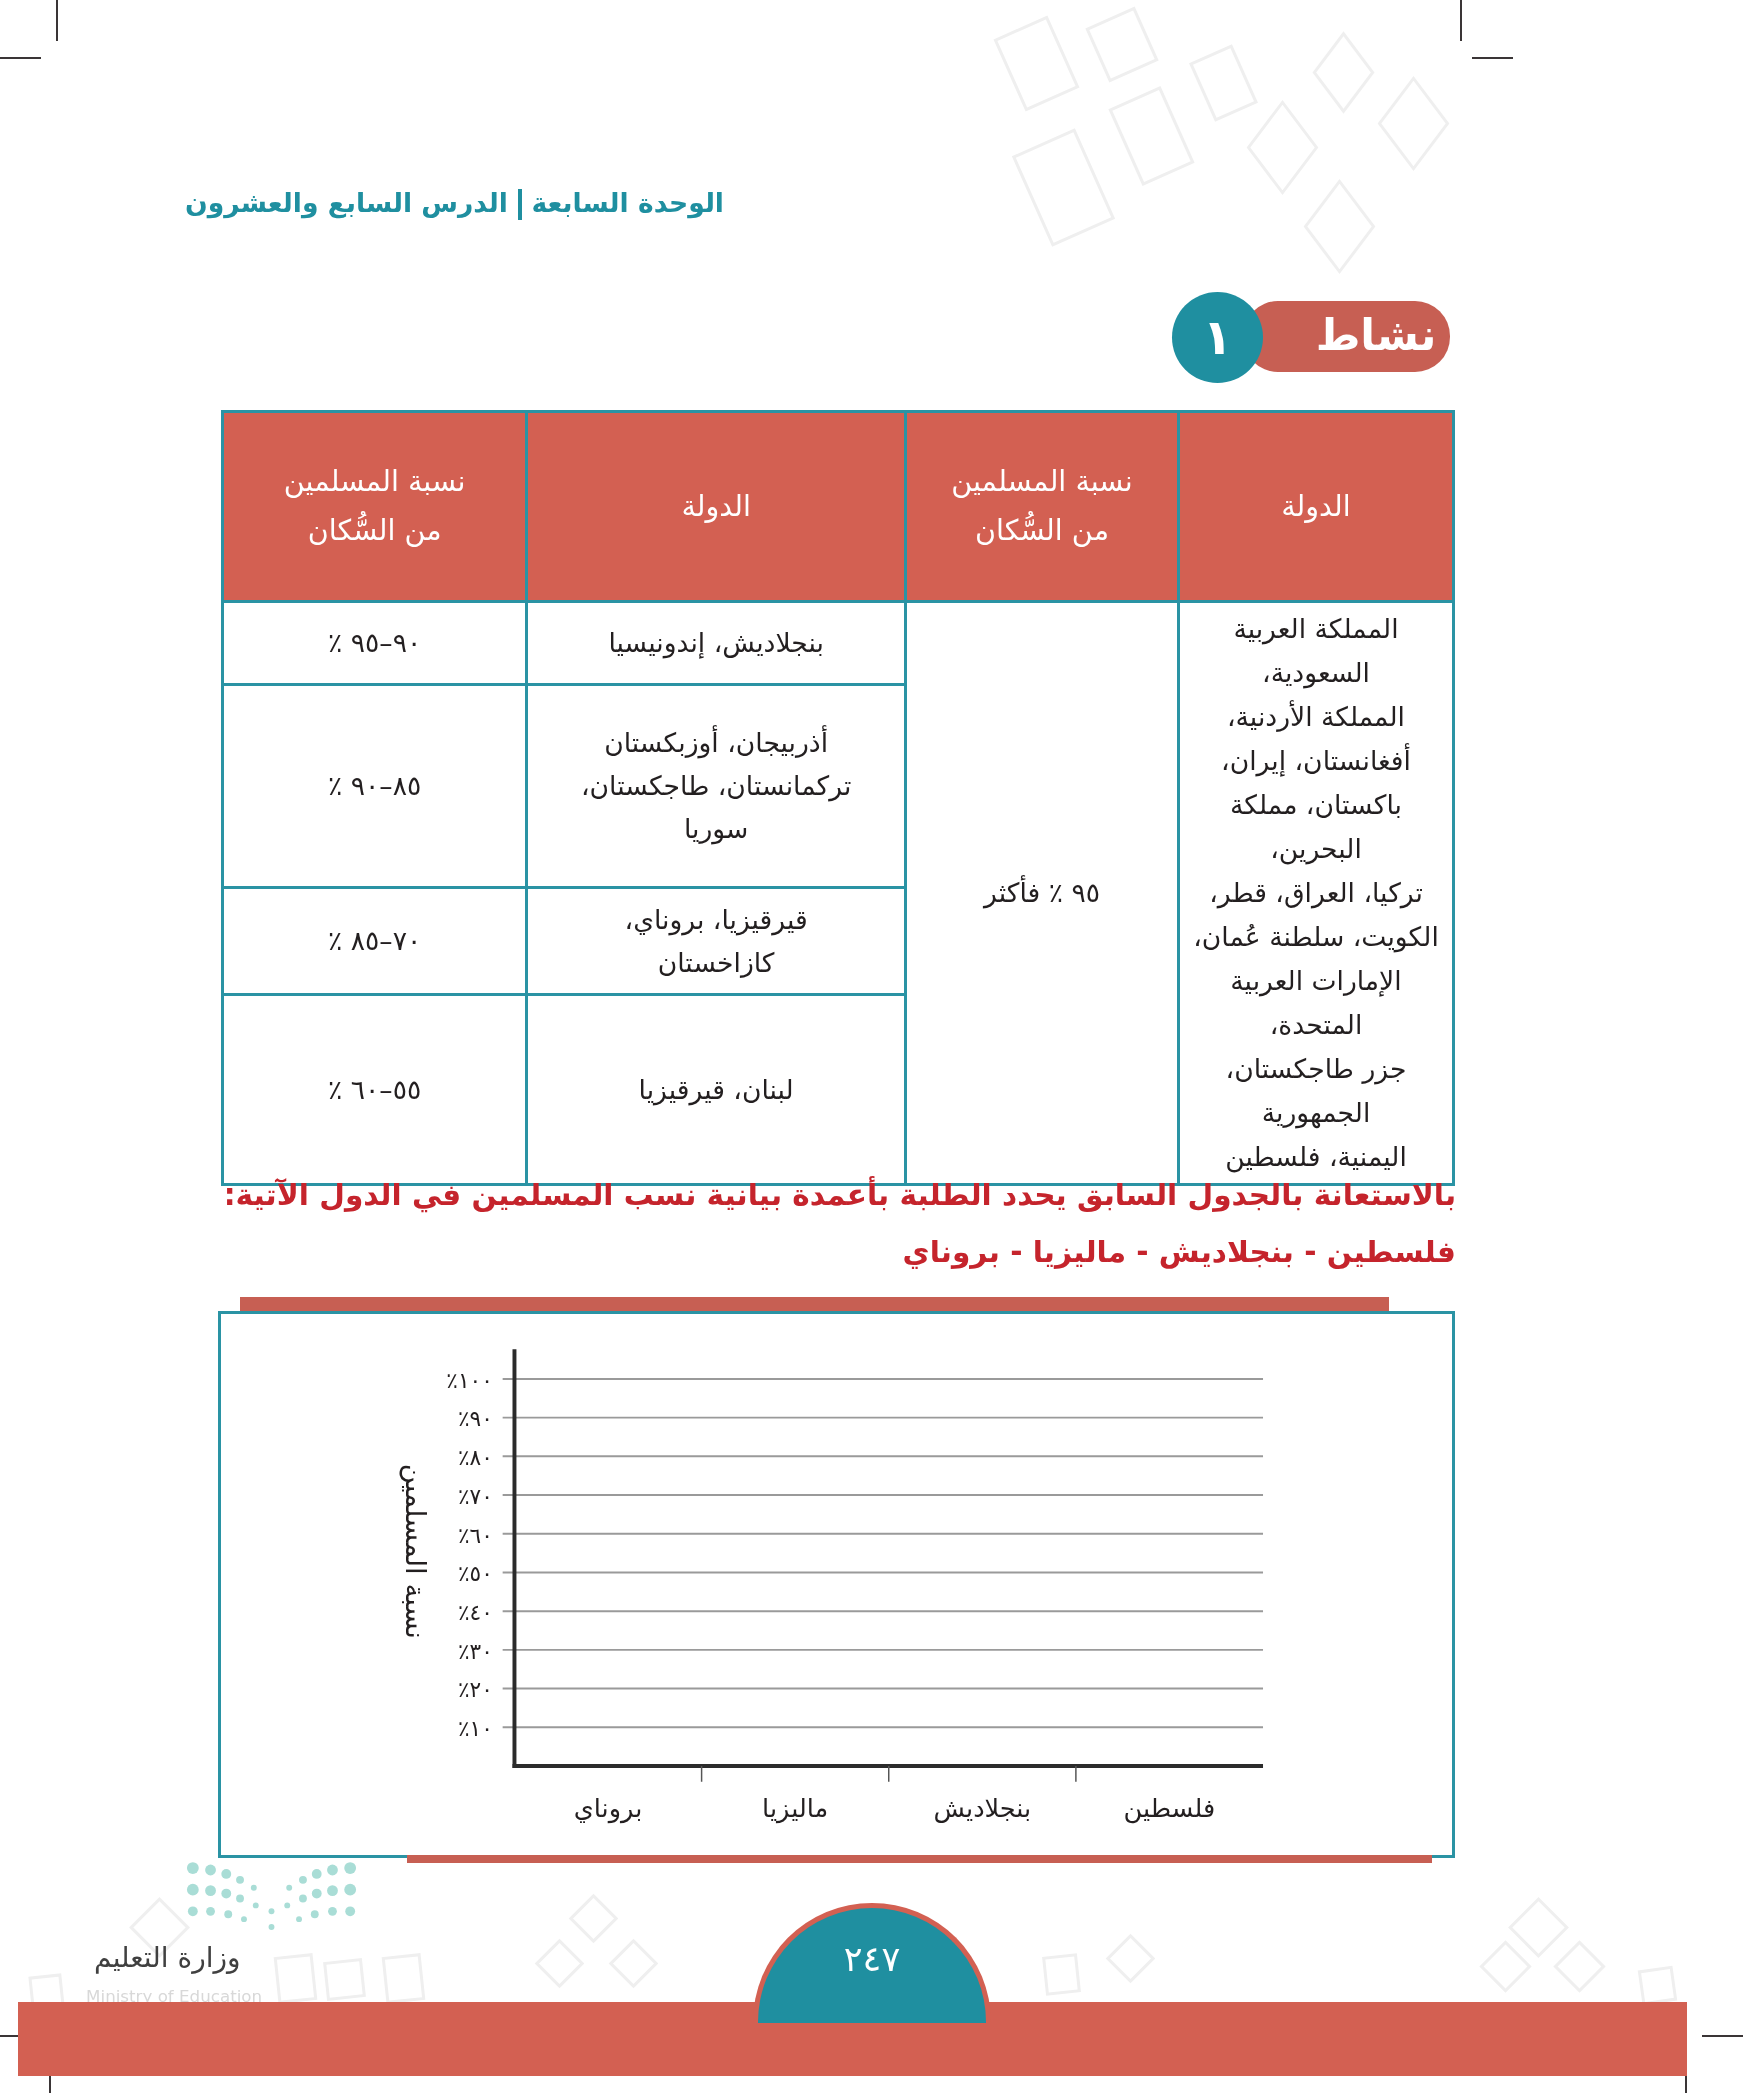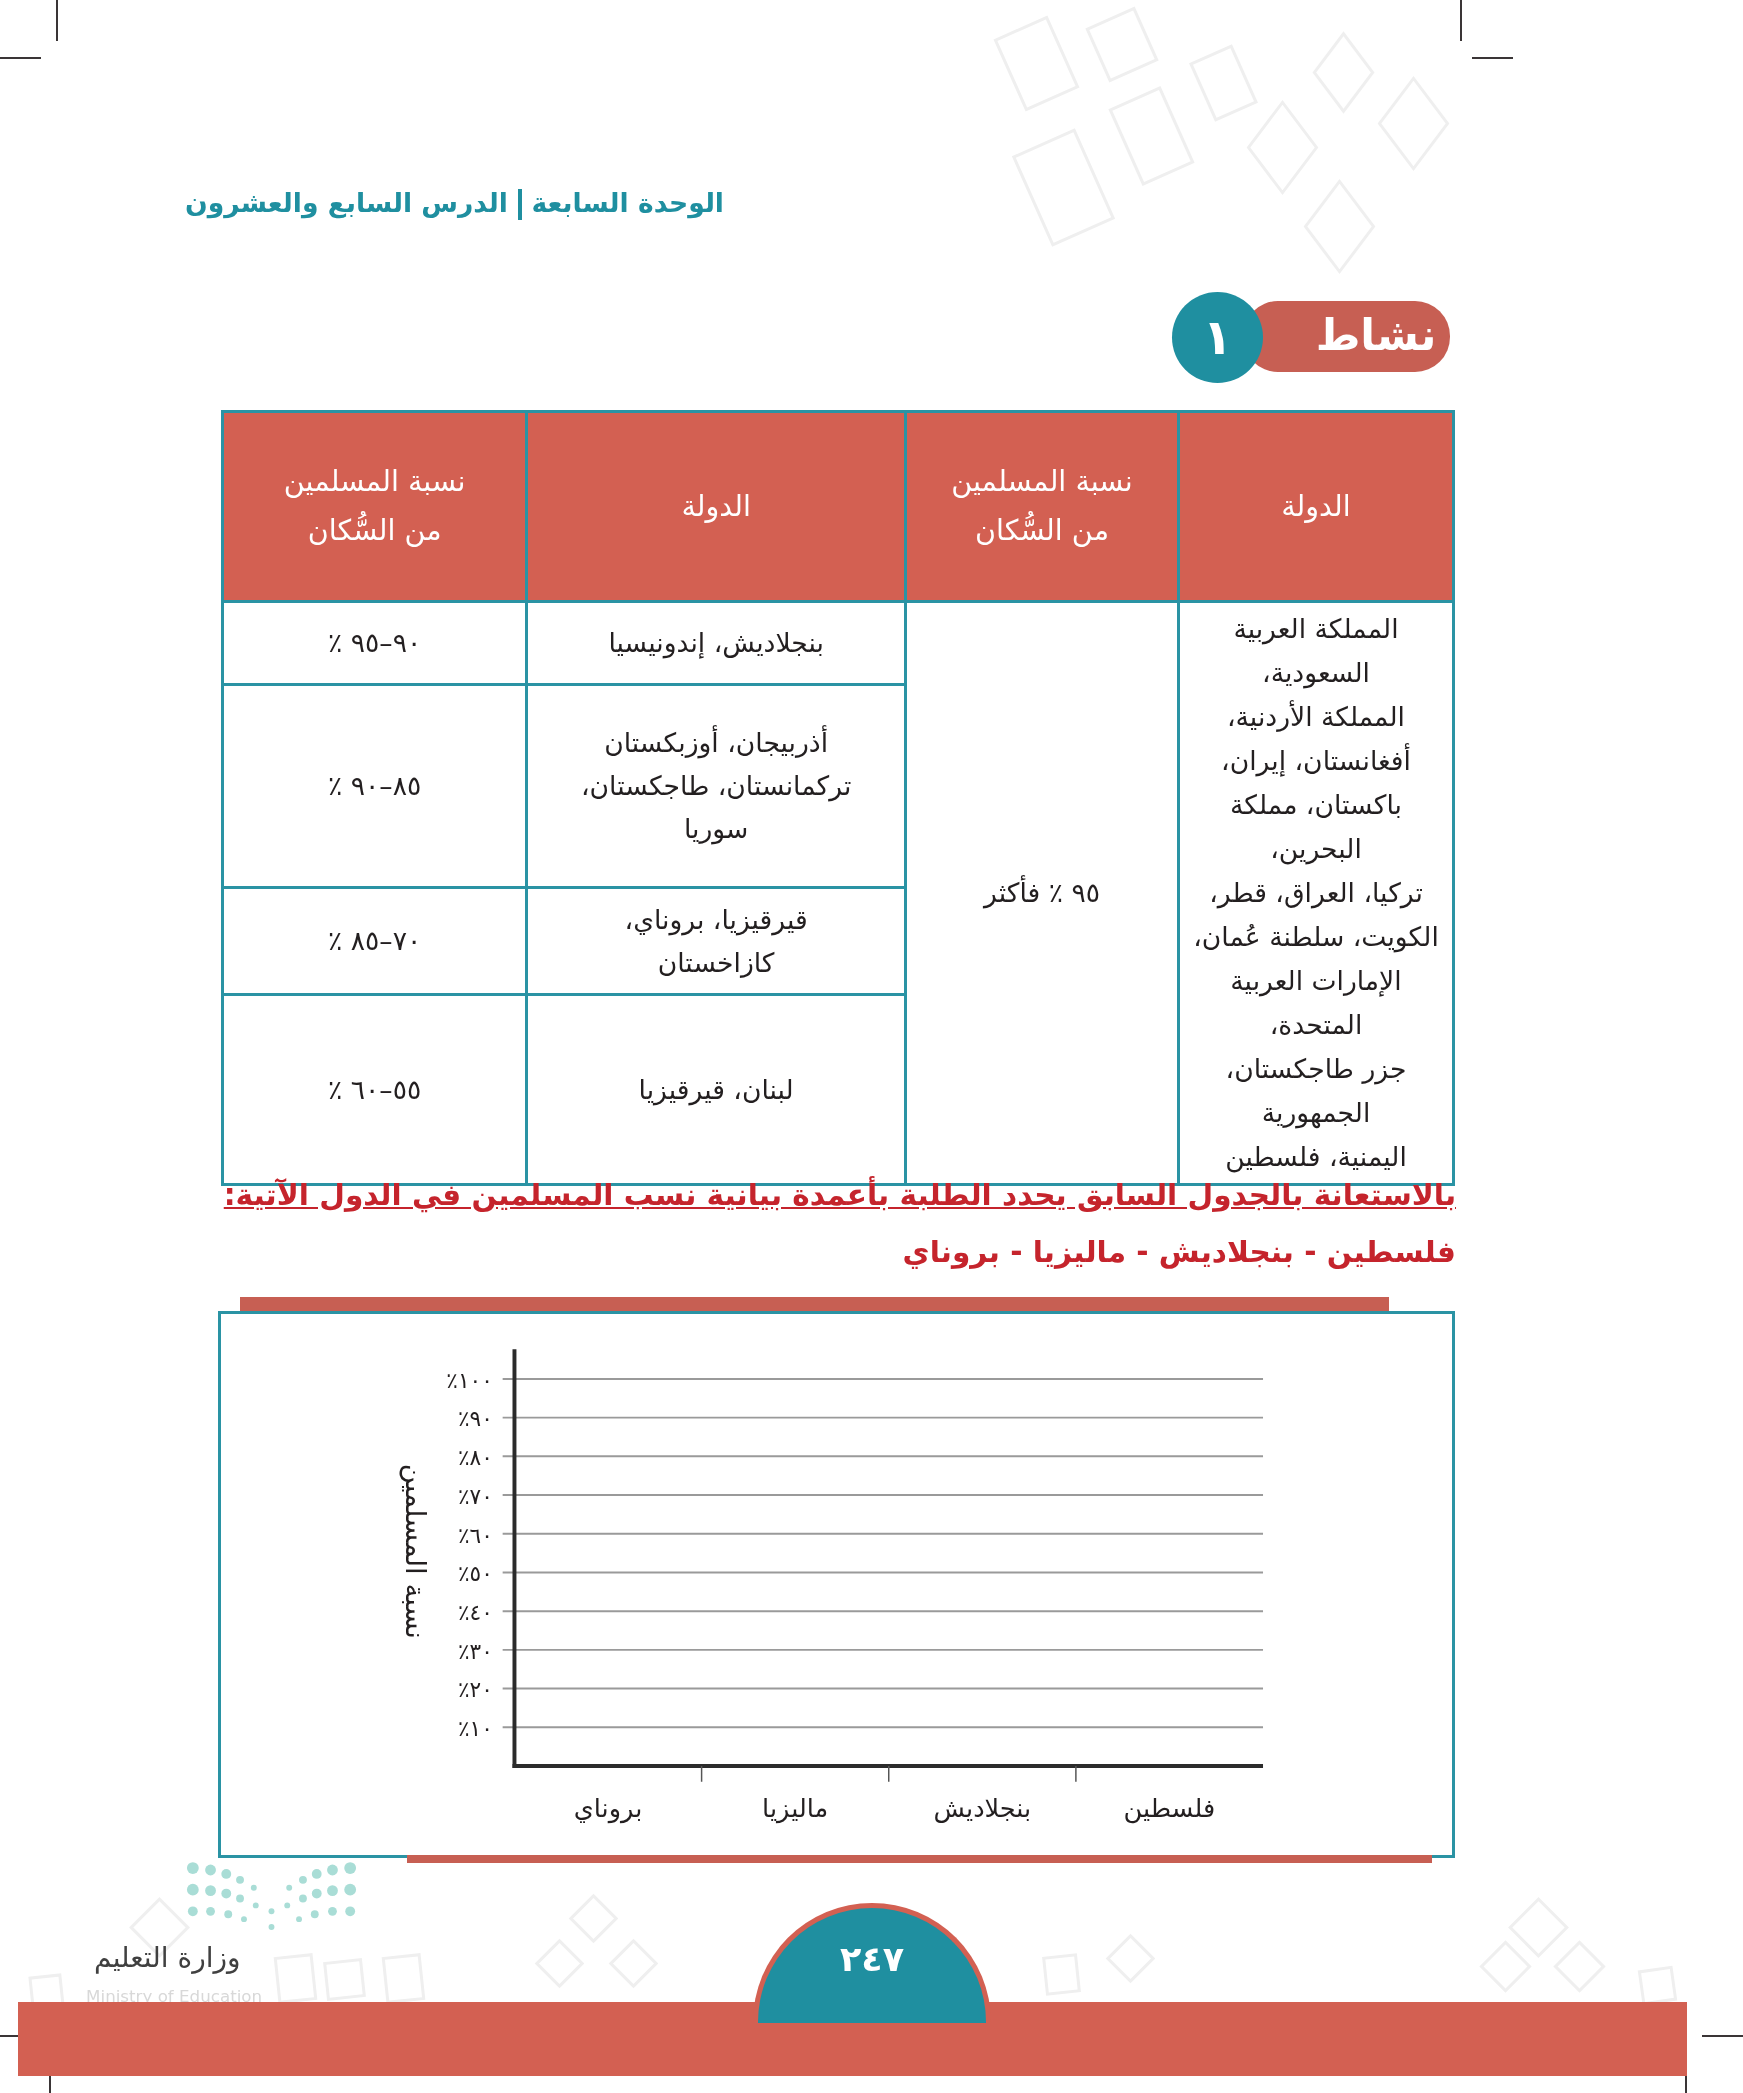--- a/index.html
+++ b/index.html
@@ -32,21 +32,21 @@
   .instr { position:absolute; left:177px; width:1279px; direction:rtl; text-align:right; color:#c5242c; font-weight:bold; font-size:29.6px; }
   
   .chart-topbar { position:absolute; top:1297px; left:240px; width:1149px; height:13.8px; background:#c75f53; }
   .chart-bottombar { position:absolute; top:1855px; left:407px; width:1025px; height:7.9px; background:#c75f53; }
   .chart-box { position:absolute; top:1311px; left:218px; width:1237px; height:547px; border:3px solid #2a93a4; box-sizing:border-box; background:#fff; }
   svg.chart { position:absolute; top:0; left:0; }
   
   .footer-band { position:absolute; top:2002px; left:17.7px; width:1669px; height:74px; background:#d36052; }
   .page-dome { position:absolute; top:1903px; left:753px; width:238px; height:120px; border-radius:119px 119px 0 0;
                background:#1f8fa0; border:5.9px solid #d36052; border-bottom:none; box-sizing:border-box; }
-  .page-num { position:absolute; top:1939px; left:753px; width:238px; text-align:center; color:#fff; font-weight:bold; font-size:35px; }
+  .page-num { position:absolute; top:1939px; left:753px; width:238px; text-align:center; color:#fff; font-weight:normal; font-size:35px; }
   .logo { position:absolute; top:1860px; left:94px; width:256px; }
   .logo .dots { position:absolute; top:0; left:89px; width:177px; height:79px; }
   .logo .ar { position:absolute; top:81px; left:0px; width:197px; text-align:left; color:#404040; font-size:28px; direction:rtl; }
   .logo .en { position:absolute; top:126px; left:-7.9px; color:#d8d8d8; font-size:16.7px; white-space:nowrap; }
   .logo .yr { position:absolute; top:148px; left:-7.9px; color:#dcdcdc; font-size:16.7px; white-space:nowrap; }
 </style>
 </head>
 <body>
 
 <div class="crop" style="left:56px;top:0;width:2px;height:41px;"></div>
@@ -133,21 +133,21 @@
       </td>
       <td>٧٠–٨٥ ٪</td>
     </tr>
     <tr style="height:175px;">
       <td><span>لبنان، قيرقيزيا</span></td>
       <td>٥٥–٦٠ ٪</td>
     </tr>
   </tbody>
 </table>
 
-<div class="instr" style="top:1178px;text-decoration:underline;">بالاستعانة بالجدول السابق يحدد الطلبة بأعمدة بيانية نسب المسلمين في الدول الآتية:</div>
+<div class="instr" style="top:1178px;">بالاستعانة بالجدول السابق يحدد الطلبة بأعمدة بيانية نسب المسلمين في الدول الآتية:</div>
 <div class="instr" style="top:1235px;">فلسطين - بنجلاديش - ماليزيا - بروناي</div>
 
 <div class="chart-topbar"></div>
 <div class="chart-box"></div>
 <div class="chart-bottombar"></div>
 <svg class="chart" id="chart-svg" width="1744" height="2093" viewBox="0 0 1770 2125">
     <line x1="510" x2="1282" y1="1753.7" y2="1753.7" stroke="#9a9a9a" stroke-width="2"></line>
     <text x="500" y="1762.7" text-anchor="end" font-size="22" font-family="DejaVu Sans, sans-serif" fill="#231f20">٪١٠</text>
     <line x1="510" x2="1282" y1="1714.4" y2="1714.4" stroke="#9a9a9a" stroke-width="2"></line>
     <text x="500" y="1723.4" text-anchor="end" font-size="22" font-family="DejaVu Sans, sans-serif" fill="#231f20">٪٢٠</text>

